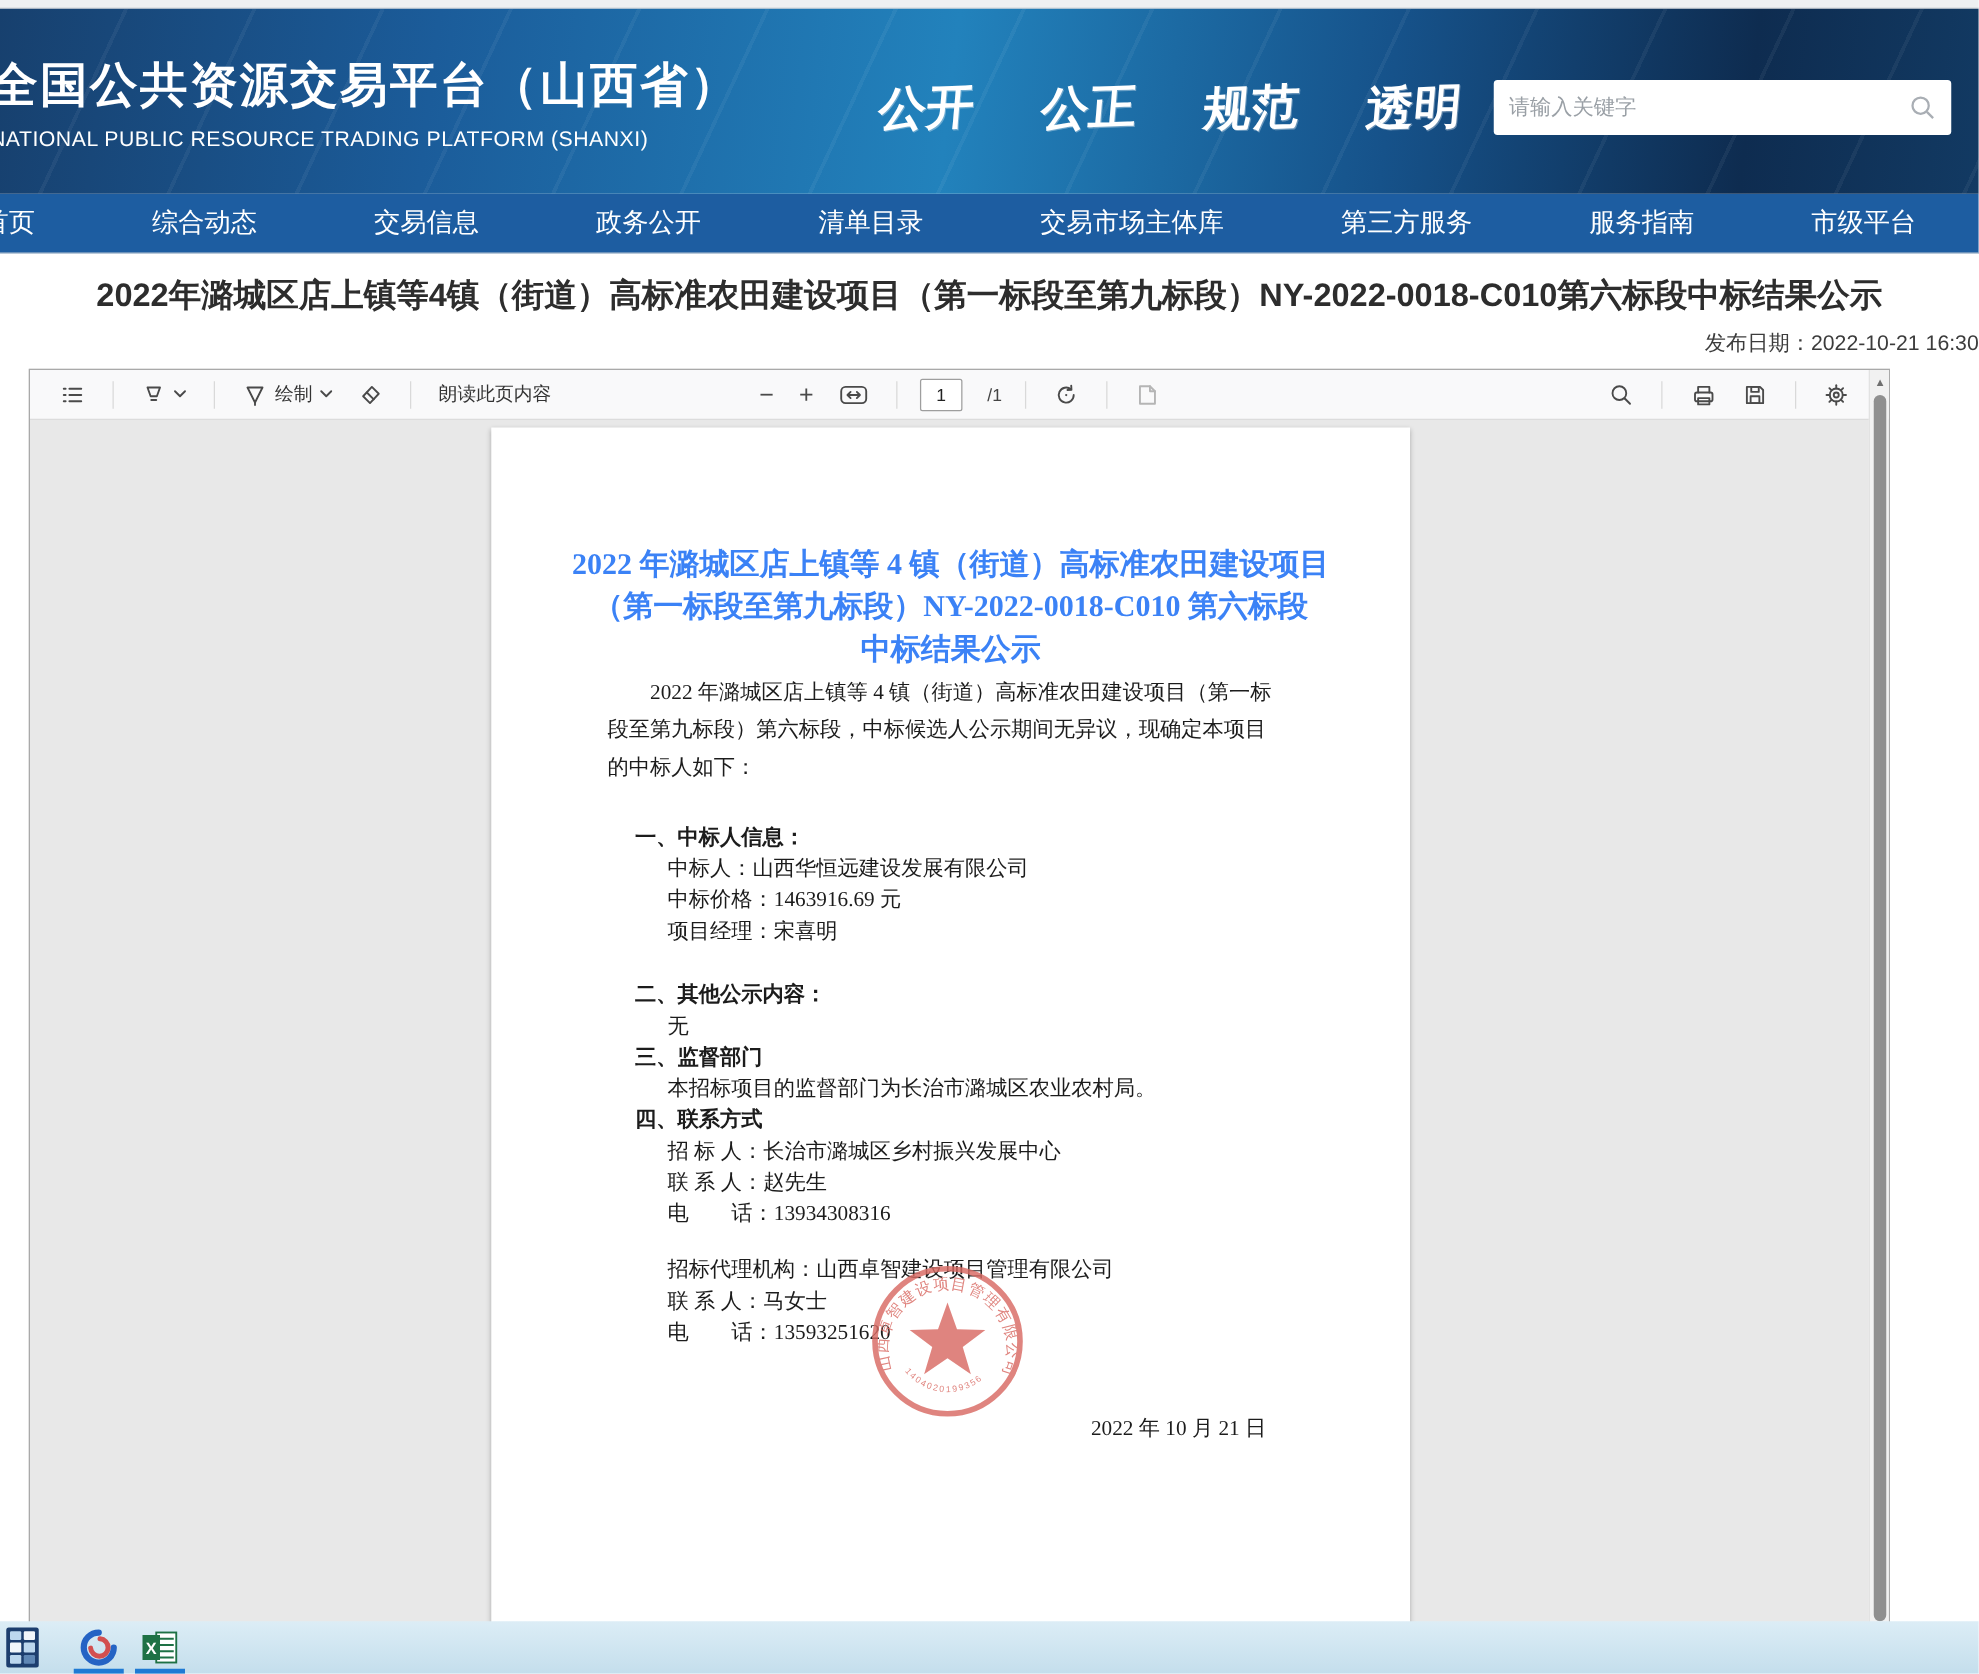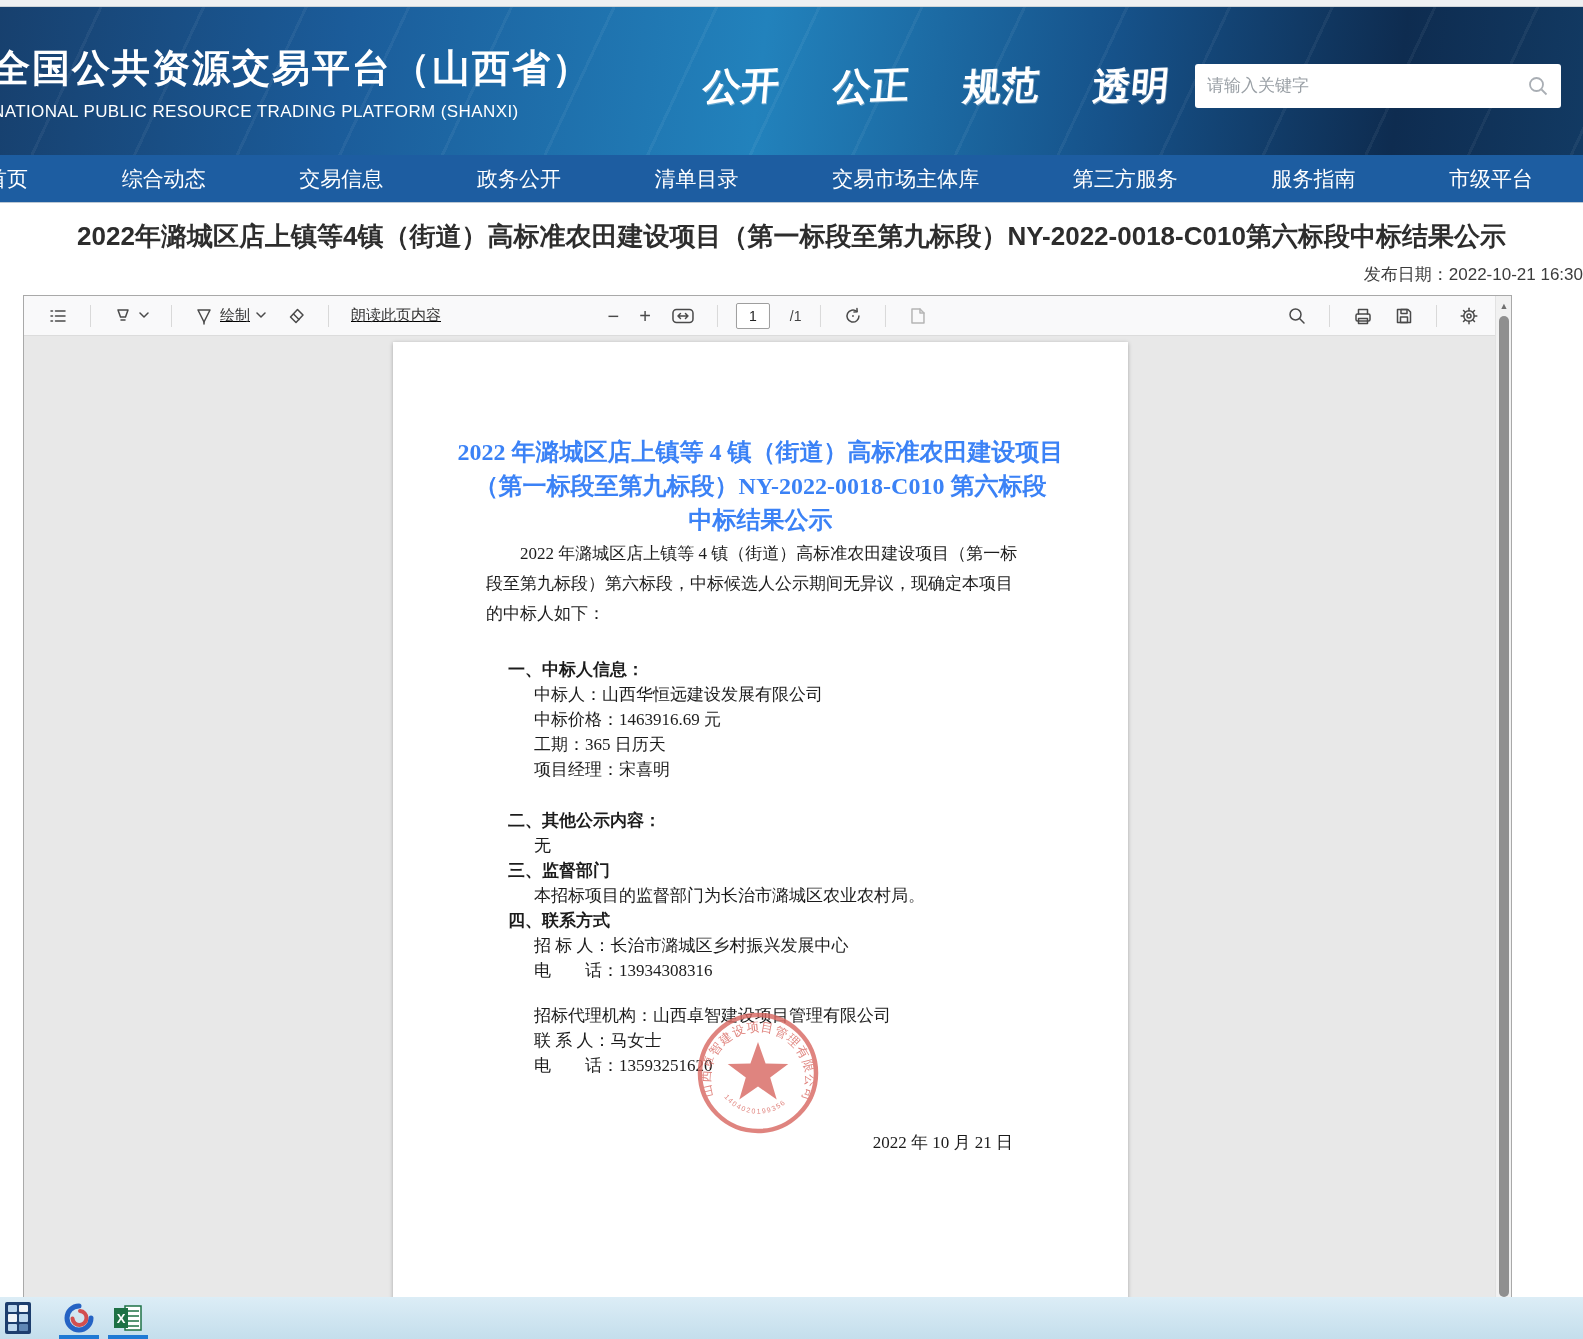--- a/index.html
+++ b/index.html
@@ -33,21 +33,21 @@
   .nav-item { color:#fff; font-size:21px; line-height:48px; cursor:pointer; white-space:nowrap; }
   .nav-item:first-child { margin-left:-14px; }
 
   
   .article-head { height:92px; text-align:center; padding-top:16px; background:#fff; }
   .article-title { font-size:26px; font-weight:bold; color:#2d2d2d; margin:0 40px; white-space:nowrap; }
   .pub-date { margin-top:9px; font-size:17px; color:#3c3c3c;text-align:right; }
 
   
   .pdf-embed { position:relative; margin-left:23px; width:1489px; height:1029px;
-               border:1px solid #a9a9a9; background:#e8e8e8;text-decoration:underline; }
+               border:1px solid #a9a9a9; background:#e8e8e8; }
   .pdf-toolbar { position:relative; height:40px; background:#f9f9fa; border-bottom:1px solid #dcdcdc;
                  display:flex; align-items:center; padding:0 10px 0 20px; }
   .tb-group { display:flex; align-items:center; gap:12px; }
   .tb-center { position:absolute; left:50%; transform:translateX(-50%); }
   .tb-right { position:absolute; right:28px; }
   .tb-btn { display:flex; align-items:center; gap:6px; padding:3px 4px; border-radius:3px; cursor:pointer; color:#3b3b3b; }
   .tb-label { font-size:15px; color:#333; white-space:nowrap; }
   .tb-div { width:1px; height:22px; background:#d9d9d9; margin:0 6px; }
   .page-box { width:34px; height:26px; border:1px solid #9e9e9e; background:#fff; text-align:center;
               font-size:14px; color:#222; border-radius:2px; }
@@ -267,31 +267,31 @@
           <div>（第一标段至第九标段）NY-2022-0018-C010 第六标段</div>
           <div>中标结果公示</div>
         </div>
 
         <div class="doc-text">
           <div class="intro">2022 年潞城区店上镇等 4 镇（街道）高标准农田建设项目（第一标段至第九标段）第六标段，中标候选人公示期间无异议，现确定本项目的中标人如下：</div>
 
           <div class="sec-title mt-s1">一、中标人信息：</div>
           <div class="sec-item">中标人：山西华恒远建设发展有限公司</div>
           <div class="sec-item">中标价格：1463916.69 元</div>
-          <div class="sec-item">工期：365 日历天</div>
           <div class="sec-item">项目经理：宋喜明</div>
 
           <div class="sec-title mt-s2">二、其他公示内容：</div>
           <div class="sec-item">无</div>
 
           <div class="sec-title">三、监督部门</div>
           <div class="sec-item">本招标项目的监督部门为长治市潞城区农业农村局。</div>
 
           <div class="sec-title">四、联系方式</div>
           <div class="sec-item">招 标 人：长治市潞城区乡村振兴发展中心</div>
+          <div class="sec-item">联 系 人：赵先生</div>
           <div class="sec-item">电　　话：13934308316</div>
 
           <div class="sec-item mt-agency">招标代理机构：山西卓智建设项目管理有限公司</div>
           <div class="sec-item">联 系 人：马女士</div>
           <div class="sec-item">电　　话：13593251620</div>
 
           <div class="sign-date">2022 年 10 月 21 日</div>
         </div>
 
         <svg class="stamp" viewBox="0 0 130 130">

